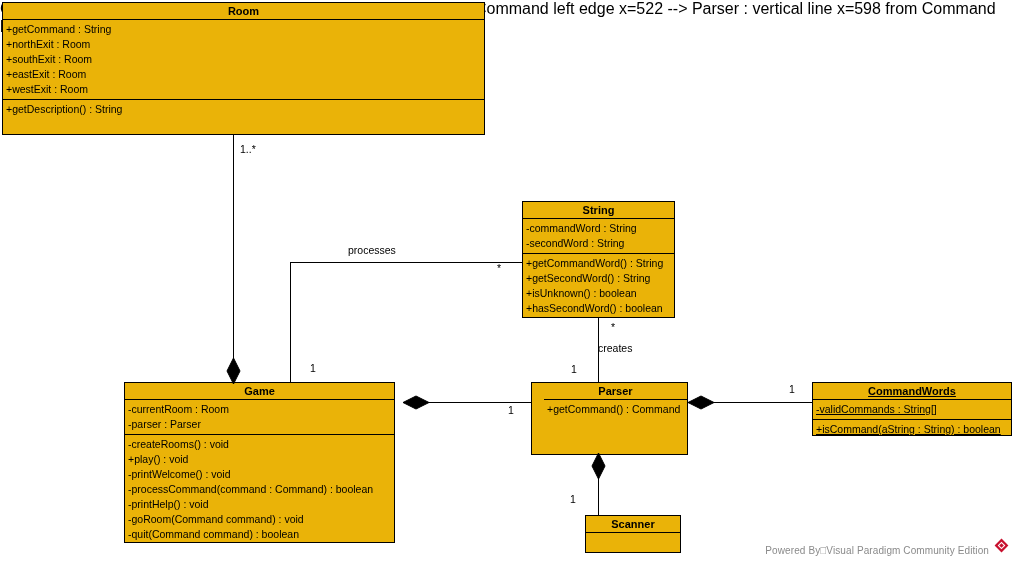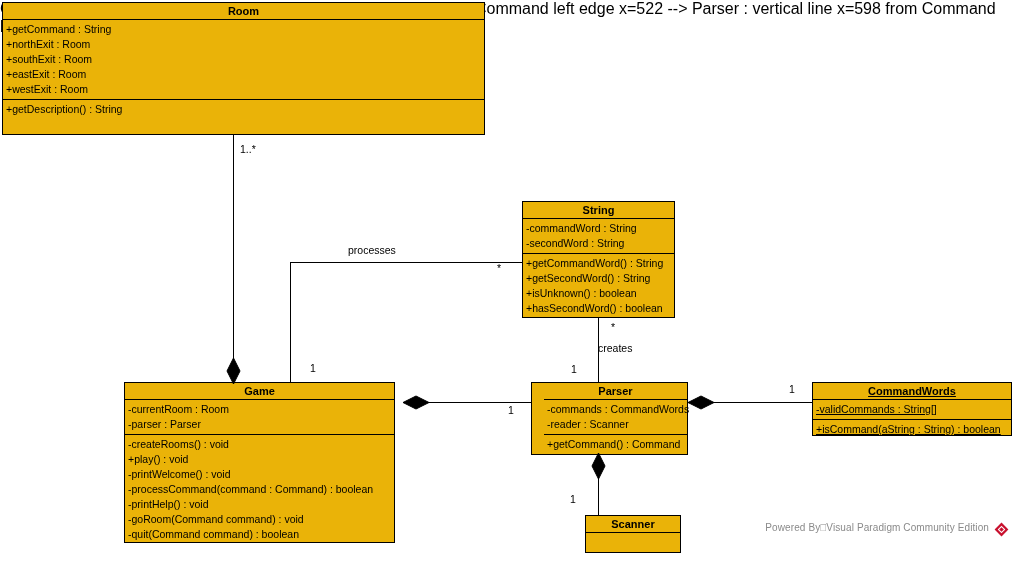--- a/index.html
+++ b/index.html
@@ -89,23 +89,23 @@
     line-height: 12px;
     color: #000000;
     white-space: nowrap;
     z-index: 6;
   }
 
   
   #watermark {
     position: absolute;
     right: 8px;
-    bottom: 20px;
+    bottom: 4px;
     display: flex;
-    align-items: flex-start;
+    align-items: flex-end;
     gap: 5px;
     z-index: 9;
   }
   #watermark .wm-text {
     font-size: 10px;
     color: #8a8a8a;
     white-space: nowrap;
     letter-spacing: 0.1px;
   }
   #watermark .wm-logo { display: block; }
@@ -213,24 +213,20 @@
       <div class="uml-feature">-processCommand(command : Command) : boolean</div>
       <div class="uml-feature">-printHelp() : void</div>
       <div class="uml-feature">-goRoom(Command command) : void</div>
       <div class="uml-feature">-quit(Command command) : boolean</div>
     </div>
   </div>
 
   
   <div class="uml-class" style="left:531px; top:382px; width:157px; height:73px;padding-left:12px;">
     <div class="uml-header">Parser</div>
-    <div class="uml-compartment">
-      <div class="uml-feature">-commands : CommandWords</div>
-      <div class="uml-feature">-reader : Scanner</div>
-    </div>
     <div class="uml-compartment last">
       <div class="uml-feature">+getCommand() : Command</div>
     </div>
   </div>
 
   
   <div class="uml-class" style="left:812px; top:382px; width:200px; height:54px;text-decoration:underline;">
     <div class="uml-header">CommandWords</div>
     <div class="uml-compartment">
       <div class="uml-feature static">-validCommands : String[]</div>

